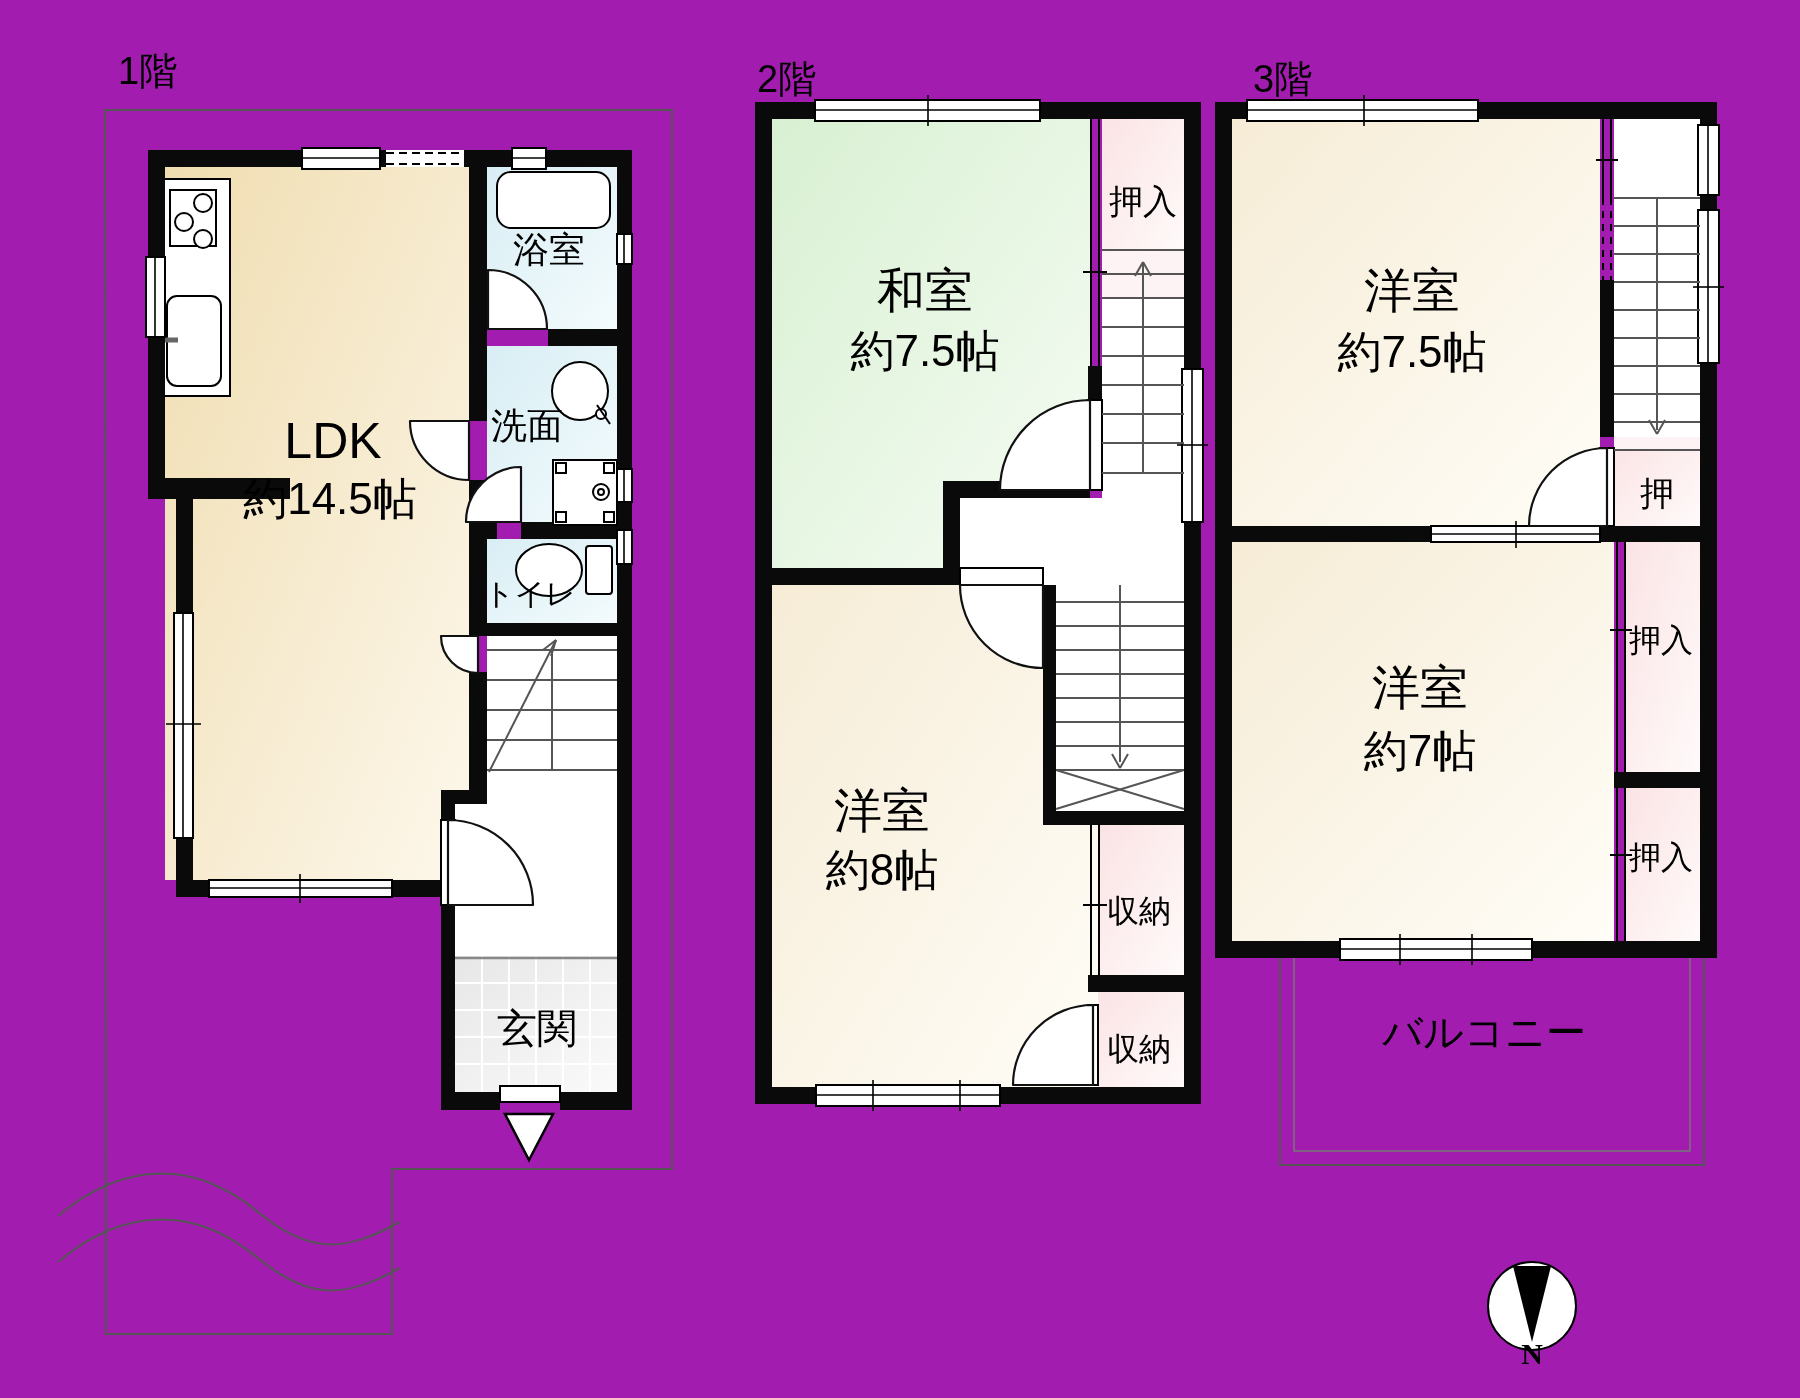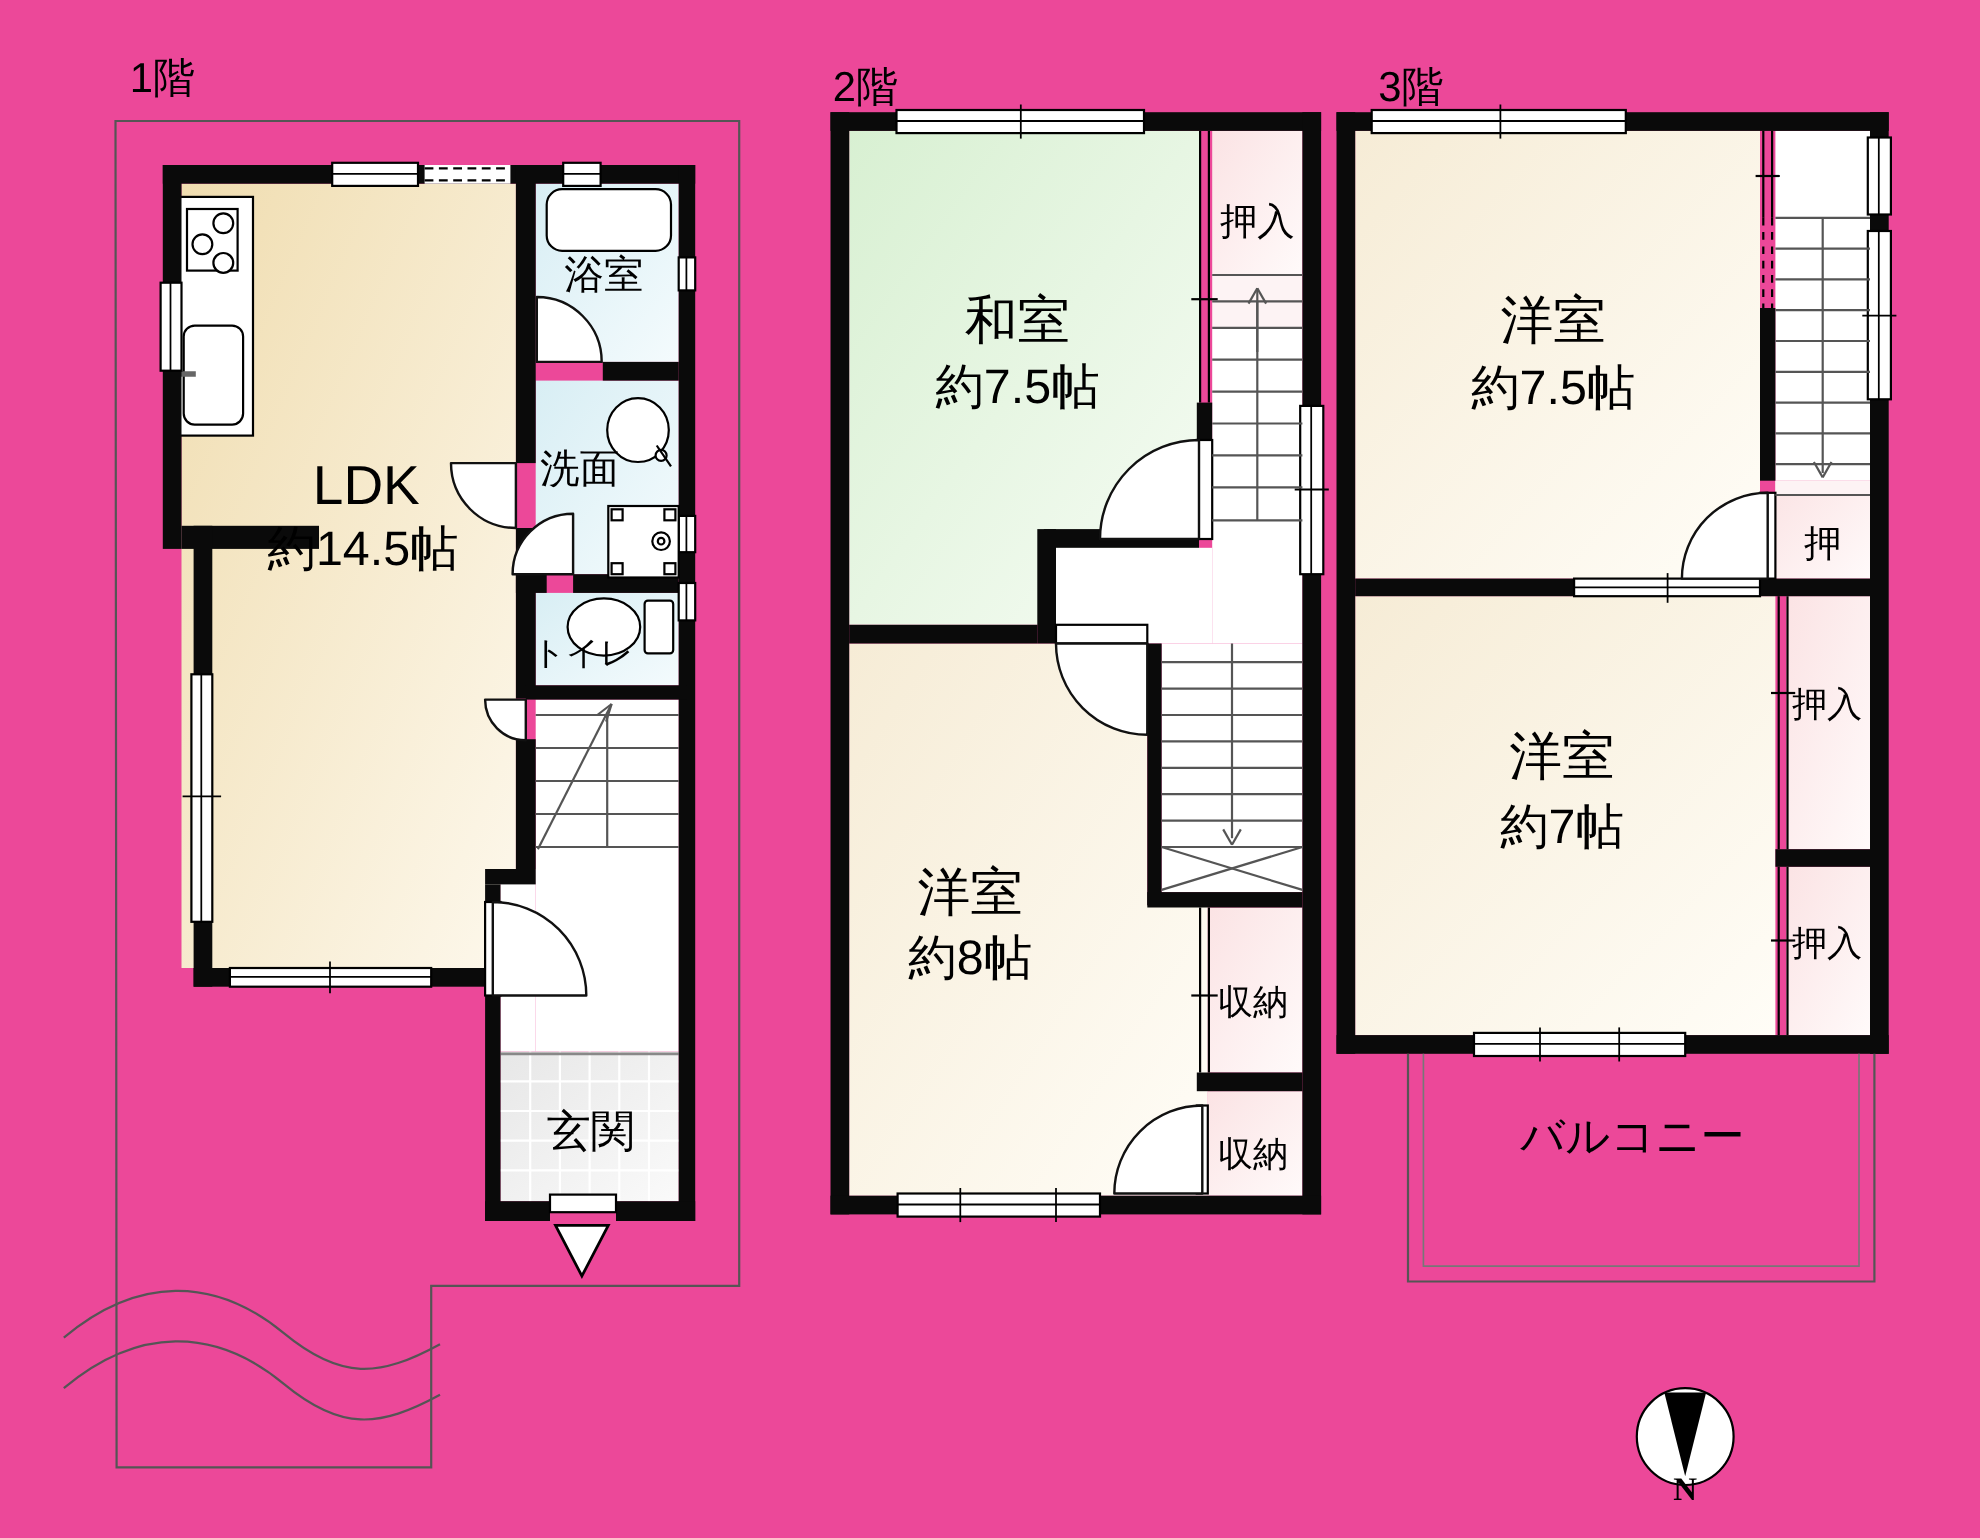--- a/index.html
+++ b/index.html
@@ -1,16 +1,16 @@
 <!DOCTYPE html>
 <html><head>
 <meta charset="utf-8">
 <style>
   html,body{margin:0;padding:0;background:#fff;}
-  .page{width:1800px;height:1398px;position:relative;background:#ec4899;}
+  .page{width:1800px;height:1398px;position:relative;background:#a21caf;}
   svg{display:block;}
   .wall{fill:#0a0a0a;}
   .prop{fill:none;stroke:#555;stroke-width:2;}
   .st{stroke:#555;stroke-width:2;fill:none;}
   .win{fill:#fff;stroke:#000;stroke-width:2;}
   .winline{stroke:#000;stroke-width:1.6;}
   .slide{stroke:#000;stroke-width:2;fill:none;}
   .door{fill:#fff;stroke:#111;stroke-width:2.2;stroke-linejoin:round;}
   .fix{fill:#fff;stroke:#000;stroke-width:2;}
   .tile{stroke:#fff;stroke-width:2;}

